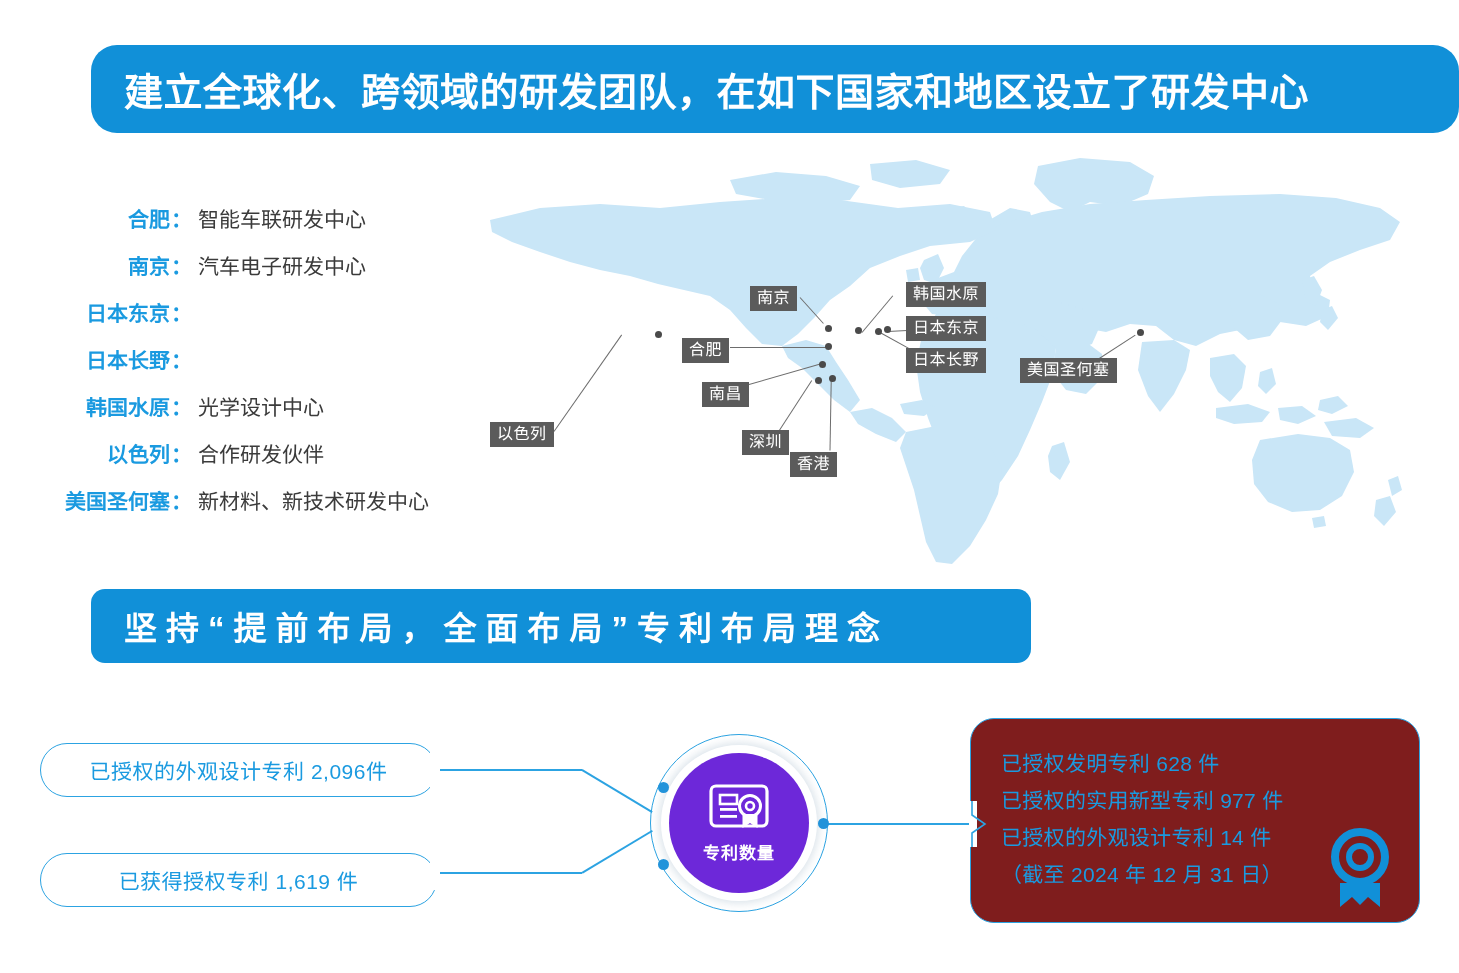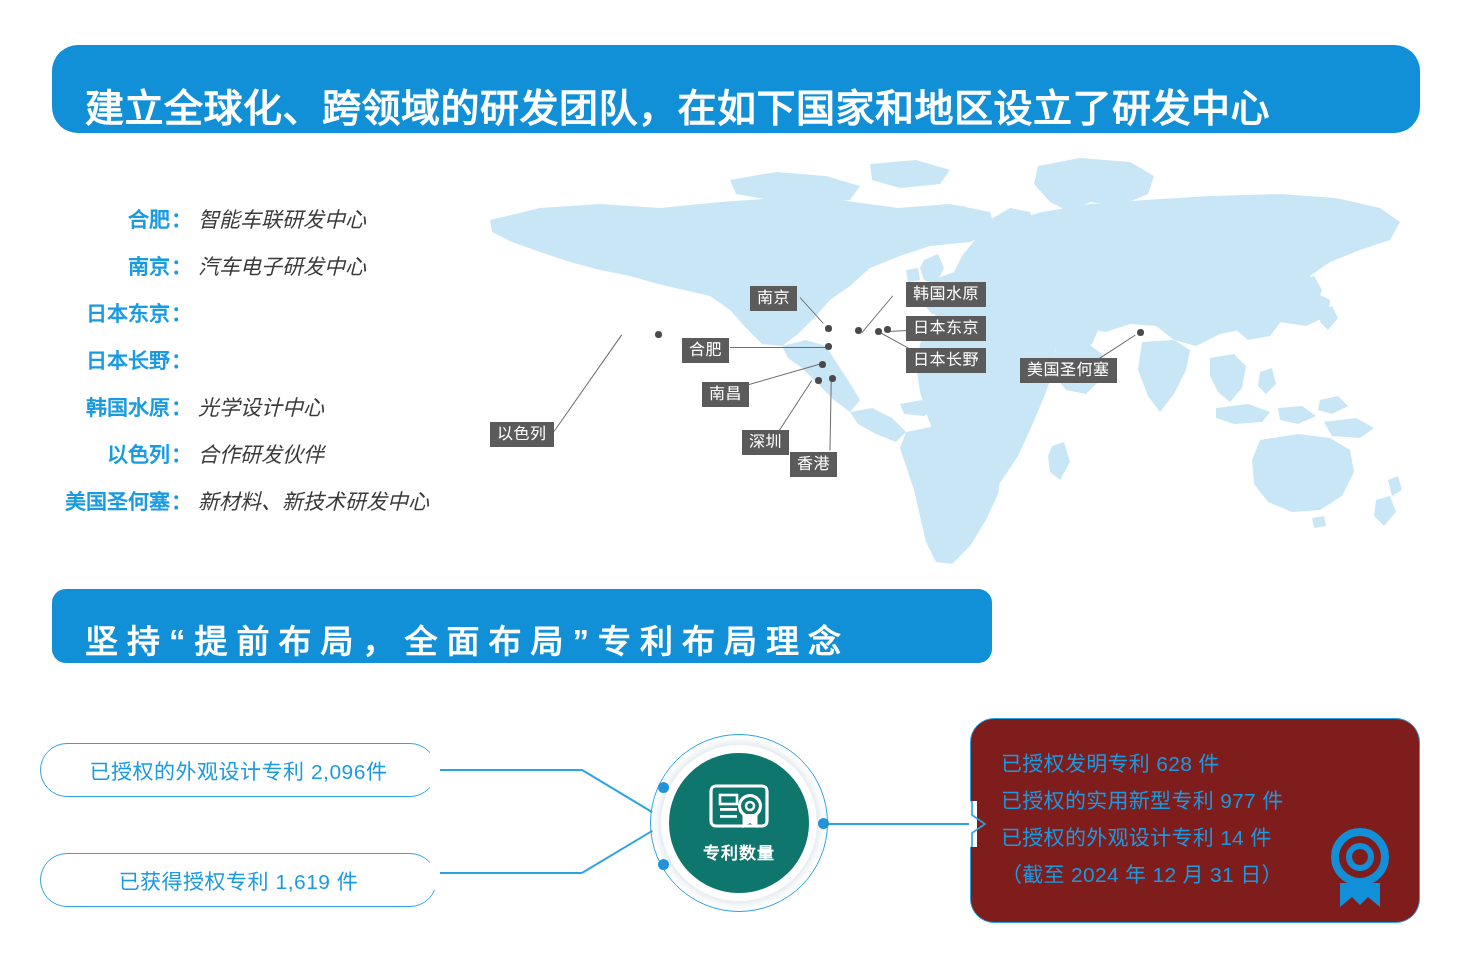--- a/index.html
+++ b/index.html
@@ -9,22 +9,23 @@
     font-family:"Liberation Sans","DejaVu Sans",sans-serif;
     overflow:hidden;position:relative;
   }
   .stage{position:absolute;left:0;top:0;width:1459px;height:973px;}
 
   
   .banner{
     position:absolute;
     background:#1190d8;
     color:#ffffff;
-    display:flex;align-items:flex-end;
+    display:flex;align-items:center;
     box-sizing:border-box;
+    margin-left:39px;
   }
   #banner-1{
     left:52px;top:45px;width:1368px;height:88px;
     border-radius:26px;
     padding-left:33px;
     font-size:39px;font-weight:bold;letter-spacing:0.5px;
   }
   #banner-2{
     left:52px;top:589px;width:940px;height:74px;
     border-radius:14px;
@@ -38,21 +39,21 @@
     display:flex;align-items:baseline;
     height:47px;
     font-size:21px;
   }
   .legend-label{
     width:140px;text-align:right;
     color:#1a9ae0;font-weight:bold;
     white-space:nowrap;
   }
   .legend-colon{color:#1a9ae0;font-weight:bold;padding:0 6px 0 1px;}
-  .legend-desc{color:#3b3b3b;white-space:nowrap;font-style:italic;}
+  .legend-desc{color:#3b3b3b;white-space:nowrap;}
 
   
   #world-map{position:absolute;left:430px;top:150px;width:1020px;height:420px;}
   #world-map svg{display:block;width:100%;height:100%;}
 
   .map-label{
     position:absolute;
     background:#5b5b5b;
     color:#ffffff;
     font-size:16px;
@@ -98,21 +99,21 @@
   }
   .hub-ring{
     position:absolute;left:661px;top:45px;width:156px;height:156px;
     border-radius:50%;
     background:#ffffff;
     box-shadow:0 0 9px 2px rgba(120,150,175,0.28);
   }
   .hub-core{
     position:absolute;left:669px;top:53px;width:140px;height:140px;
     border-radius:50%;
-    background:#0f766e;
+    background:#6d28d9;
     display:flex;flex-direction:column;align-items:center;justify-content:center;
   }
   .hub-core .cert-icon{margin-bottom:4px;}
   .hub-label{
     color:#ffffff;font-size:17px;font-weight:bold;letter-spacing:1px;
   }
   .hub-dot{
     position:absolute;width:11px;height:11px;border-radius:50%;
     background:#2293da;
   }

